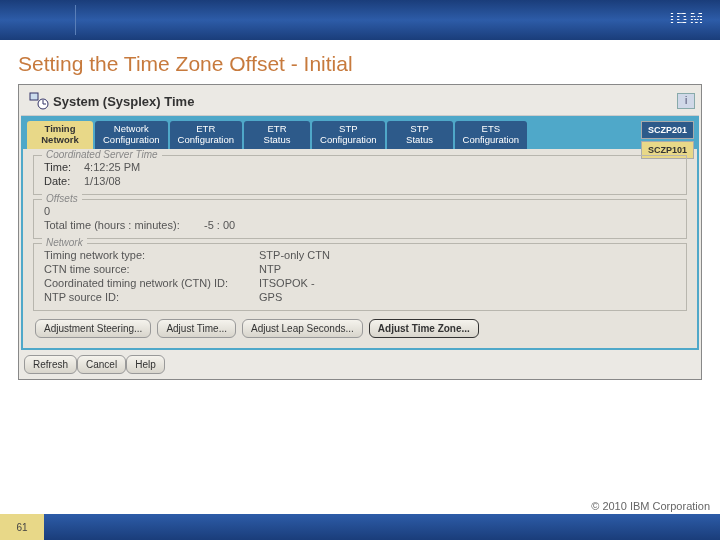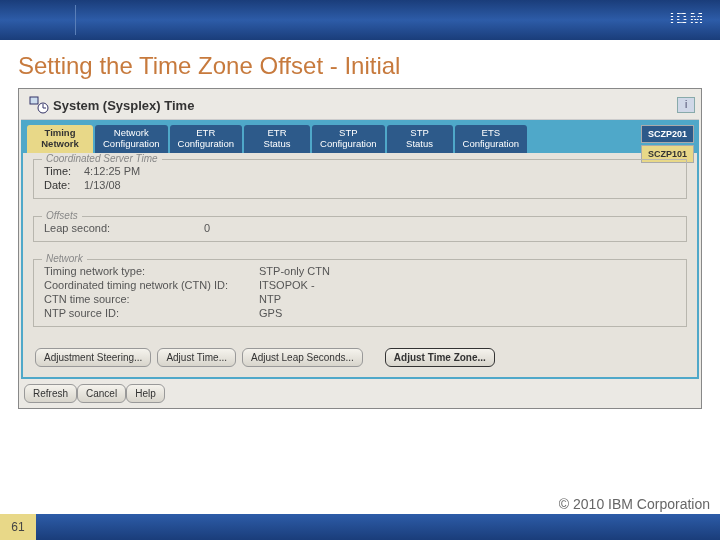--- a/index.html
+++ b/index.html
@@ -37,21 +37,21 @@
   }
   .ibm-logo span {
     display: inline-block;
     background: repeating-linear-gradient(to bottom, #fff 0px, #fff 1.5px, transparent 1.5px, transparent 3px);
     -webkit-background-clip: text;
     background-clip: text;
     color: transparent;
   }
   .slide-title {
     color: #c77a3d;
-    font-size: 24px;
+    font-size: 21px;
     font-weight: normal;
     padding: 12px 0 8px 18px;
   }
   .panel-outer {
     margin: 0 18px;
     border: 1px solid #888;
     background: #ebe9e4;
     padding: 2px;
   }
   .panel-header {
@@ -123,21 +123,21 @@
     margin-bottom: 2px;
     border: 1px solid #aaa;
   }
   .side-label.inactive { background: #2d5a8a; color: #fff; }
   .content {
     padding: 6px 10px 8px 10px;
     background: #e6e3dc;
   }
   .fieldset {
     border: 1px solid #b8b6ae;
-    margin-bottom: 17px;
+    margin-bottom: 4px;
     padding: 4px 10px 6px 10px;
     position: relative;
     font-size: 11px;
     color: #555;
   }
   .fieldset-legend {
     position: absolute;
     top: -7px;
     left: 8px;
     background: #e6e3dc;
@@ -160,55 +160,54 @@
     border: 1px solid #999;
     font-size: 10px;
     padding: 3px 8px;
     color: #333;
     cursor: pointer;
     border-radius: 6px;
   }
   .btn.highlight {
     border: 1.5px solid #333;
     font-weight: bold;
-    margin-left: 16px;
   }
   .bottom-buttons {
     display: flex;
     padding: 5px 3px 3px 3px;
   }
   .footer {
     position: absolute;
     bottom: 0;
     left: 0;
     right: 0;
     height: 26px;
     display: flex;
     align-items: center;
   }
   .footer-page {
     background: #e8d888;
-    width: 36px;
+    width: 44px;
     height: 26px;
-    font-size: 12px;
+    font-size: 10px;
     display: flex;
     align-items: center;
     justify-content: center;
     color: #444;
   }
   .footer-bar {
     flex: 1;
     height: 26px;
     background: linear-gradient(to bottom, #2d5ca8 0%, #1a3d7a 100%);
   }
   .footer-copy {
     position: absolute;
     right: 10px;
     bottom: 28px;
-    font-size: 14px;
+    font-size: 11px;
     color: #666;
   }
   .side-container { position: absolute; right: 3px; top: 3px; margin-left: 38px; }
 </style>
 </head>
 <body>
 
 <div class="topbar">
   <div class="topbar-divider"></div>
   <div class="ibm-logo"><span>IBM</span></div>
@@ -256,38 +255,41 @@
         </div>
         <div class="row">
           <span class="row-label">Date:</span>
           <span class="row-value">1/13/08</span>
         </div>
       </div>
 
       <div class="fieldset">
         <div class="fieldset-legend">Offsets</div>
         <div class="row">
-          <span style="min-width:160px">Leap second:</span>
           <span class="row-value">0</span>
+        </div>
+        <div class="row">
+          <span style="min-width:160px">Total time (hours : minutes):</span>
+          <span class="row-value">-5 : 00</span>
         </div>
       </div>
 
       <div class="fieldset">
         <div class="fieldset-legend">Network</div>
         <div class="row">
           <span class="row-label-wide">Timing network type:</span>
           <span class="row-value">STP-only CTN</span>
         </div>
         <div class="row">
+          <span class="row-label-wide">CTN time source:</span>
+          <span class="row-value">NTP</span>
+        </div>
+        <div class="row">
           <span class="row-label-wide">Coordinated timing network (CTN) ID:</span>
           <span class="row-value">ITSOPOK -</span>
-        </div>
-        <div class="row">
-          <span class="row-label-wide">CTN time source:</span>
-          <span class="row-value">NTP</span>
         </div>
         <div class="row">
           <span class="row-label-wide">NTP source ID:</span>
           <span class="row-value">GPS</span>
         </div>
       </div>
 
       <div class="button-row">
         <button class="btn">Adjustment Steering...</button>
         <button class="btn">Adjust Time...</button>

